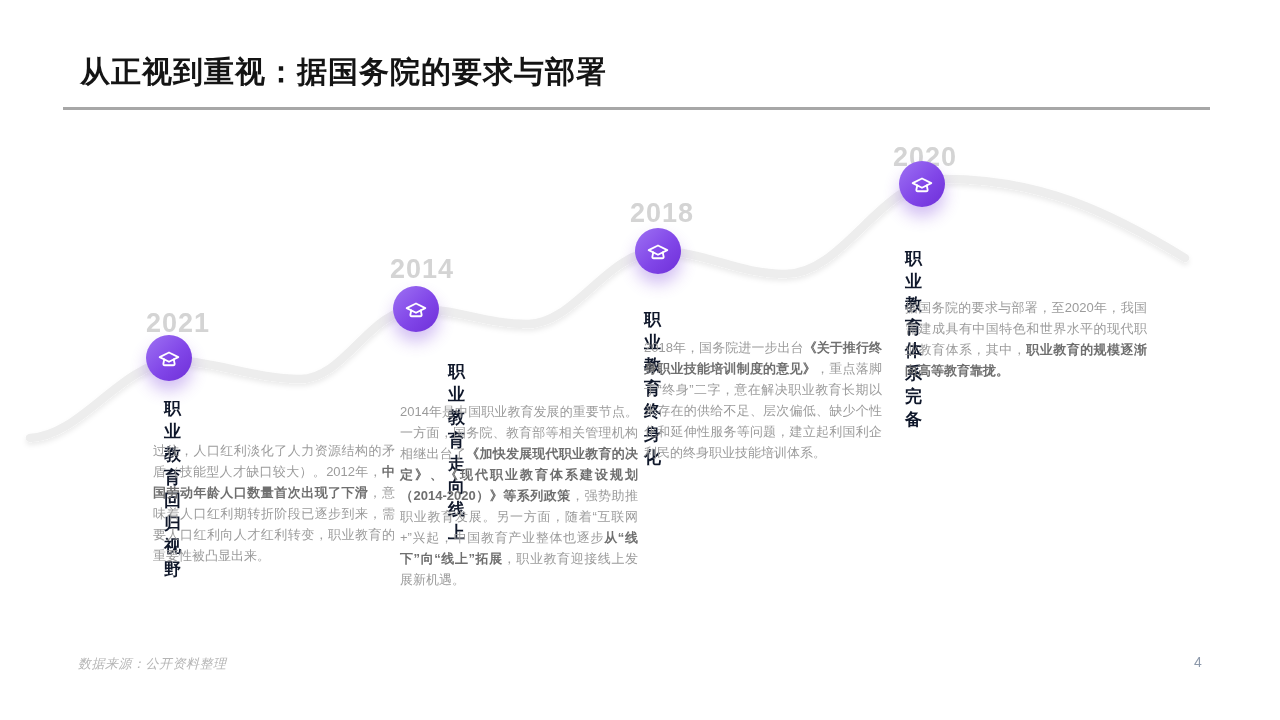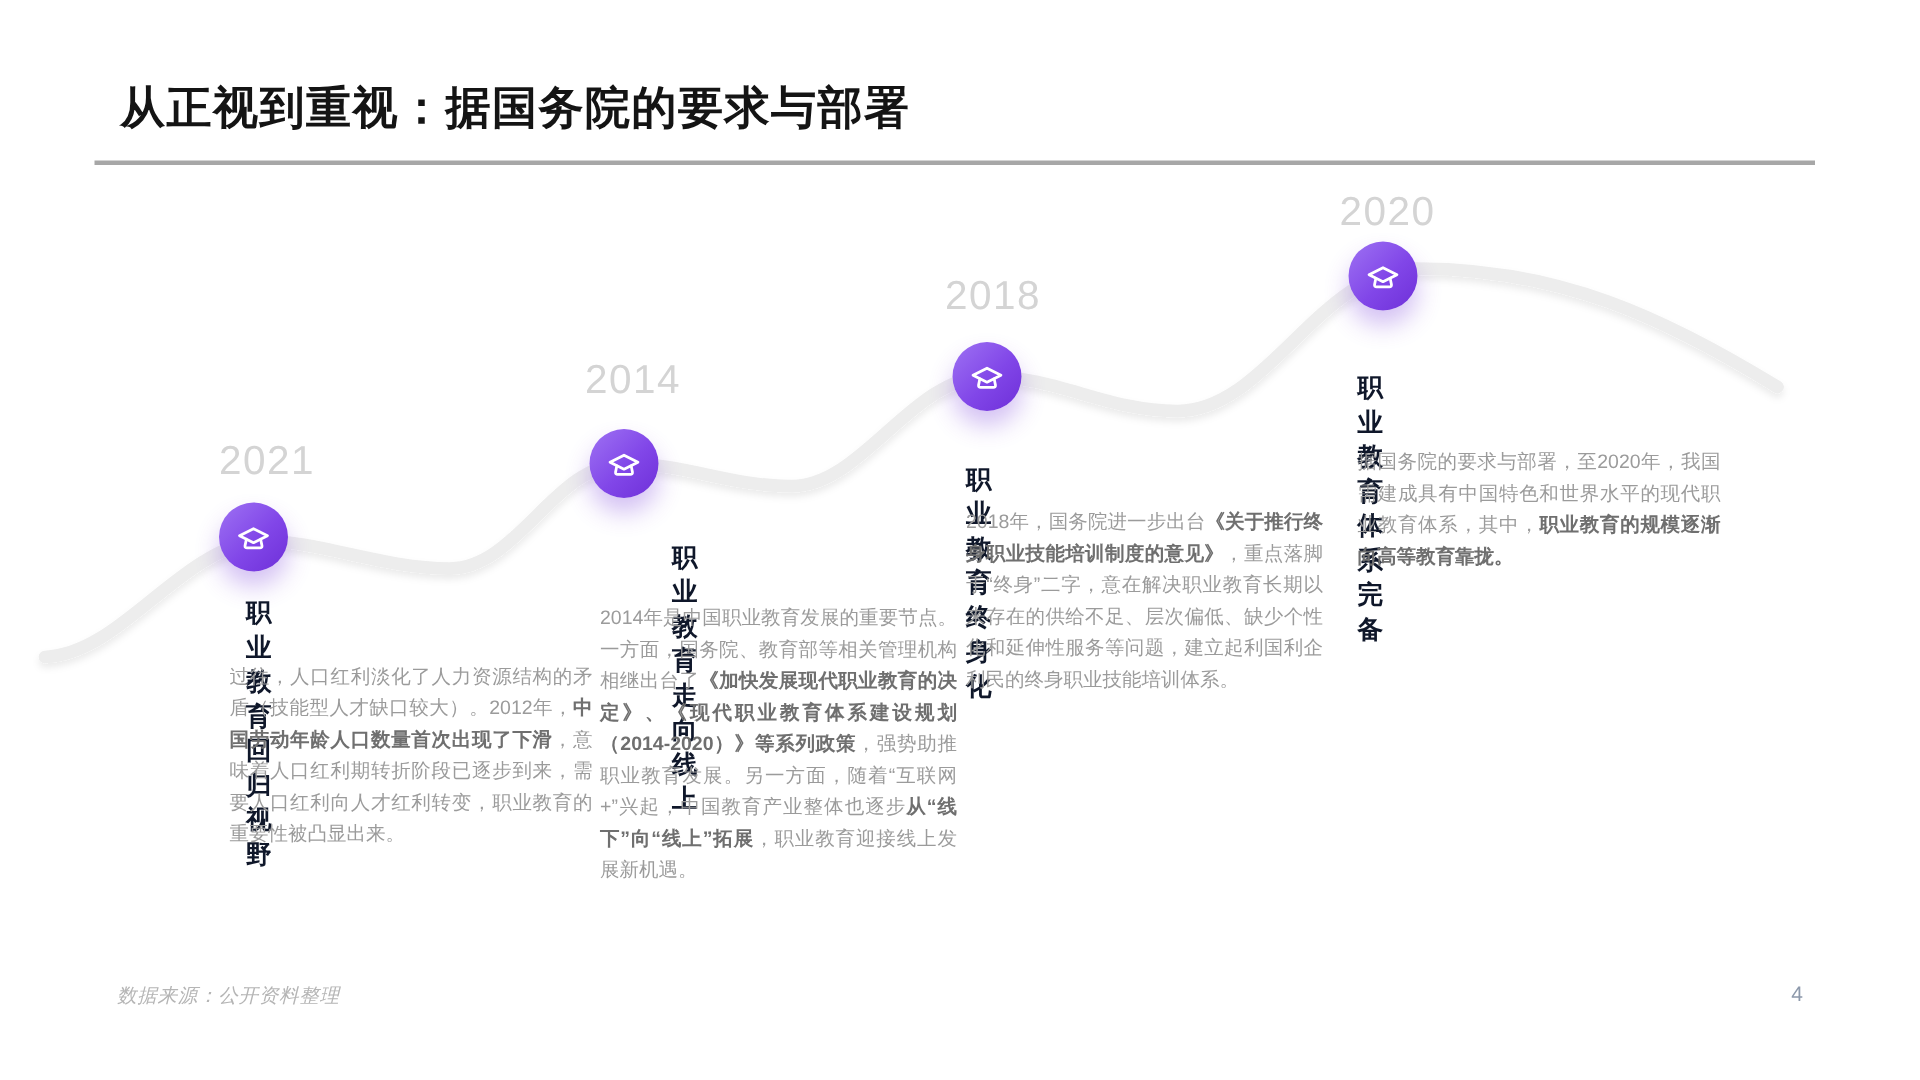--- a/index.html
+++ b/index.html
@@ -23,21 +23,21 @@
   
   .curve-svg{position:absolute;left:0;top:0;width:1280px;height:720px;}
   .curve-path{
     fill:none;stroke:#ededed;stroke-width:8.5;stroke-linecap:round;
   }
 
   
   .milestone{position:absolute;}
   .year{
     position:absolute;
-    font-size:27px;font-weight:400;color:#d4d4d4;letter-spacing:1px;
+    font-size:27px;font-weight:700;color:#d4d4d4;letter-spacing:1px;margin-top:16px;
   }
   .node{
     position:absolute;width:46px;height:46px;border-radius:50%;
     background:linear-gradient(135deg,#9e72f3 0%,#8146e8 55%,#6e2fd8 100%);
     box-shadow:0 10px 16px rgba(110,47,216,0.30);
     display:flex;align-items:center;justify-content:center;
   }
   .node svg{width:26px;height:26px;display:block;}
   .ms-heading{
     position:absolute;

